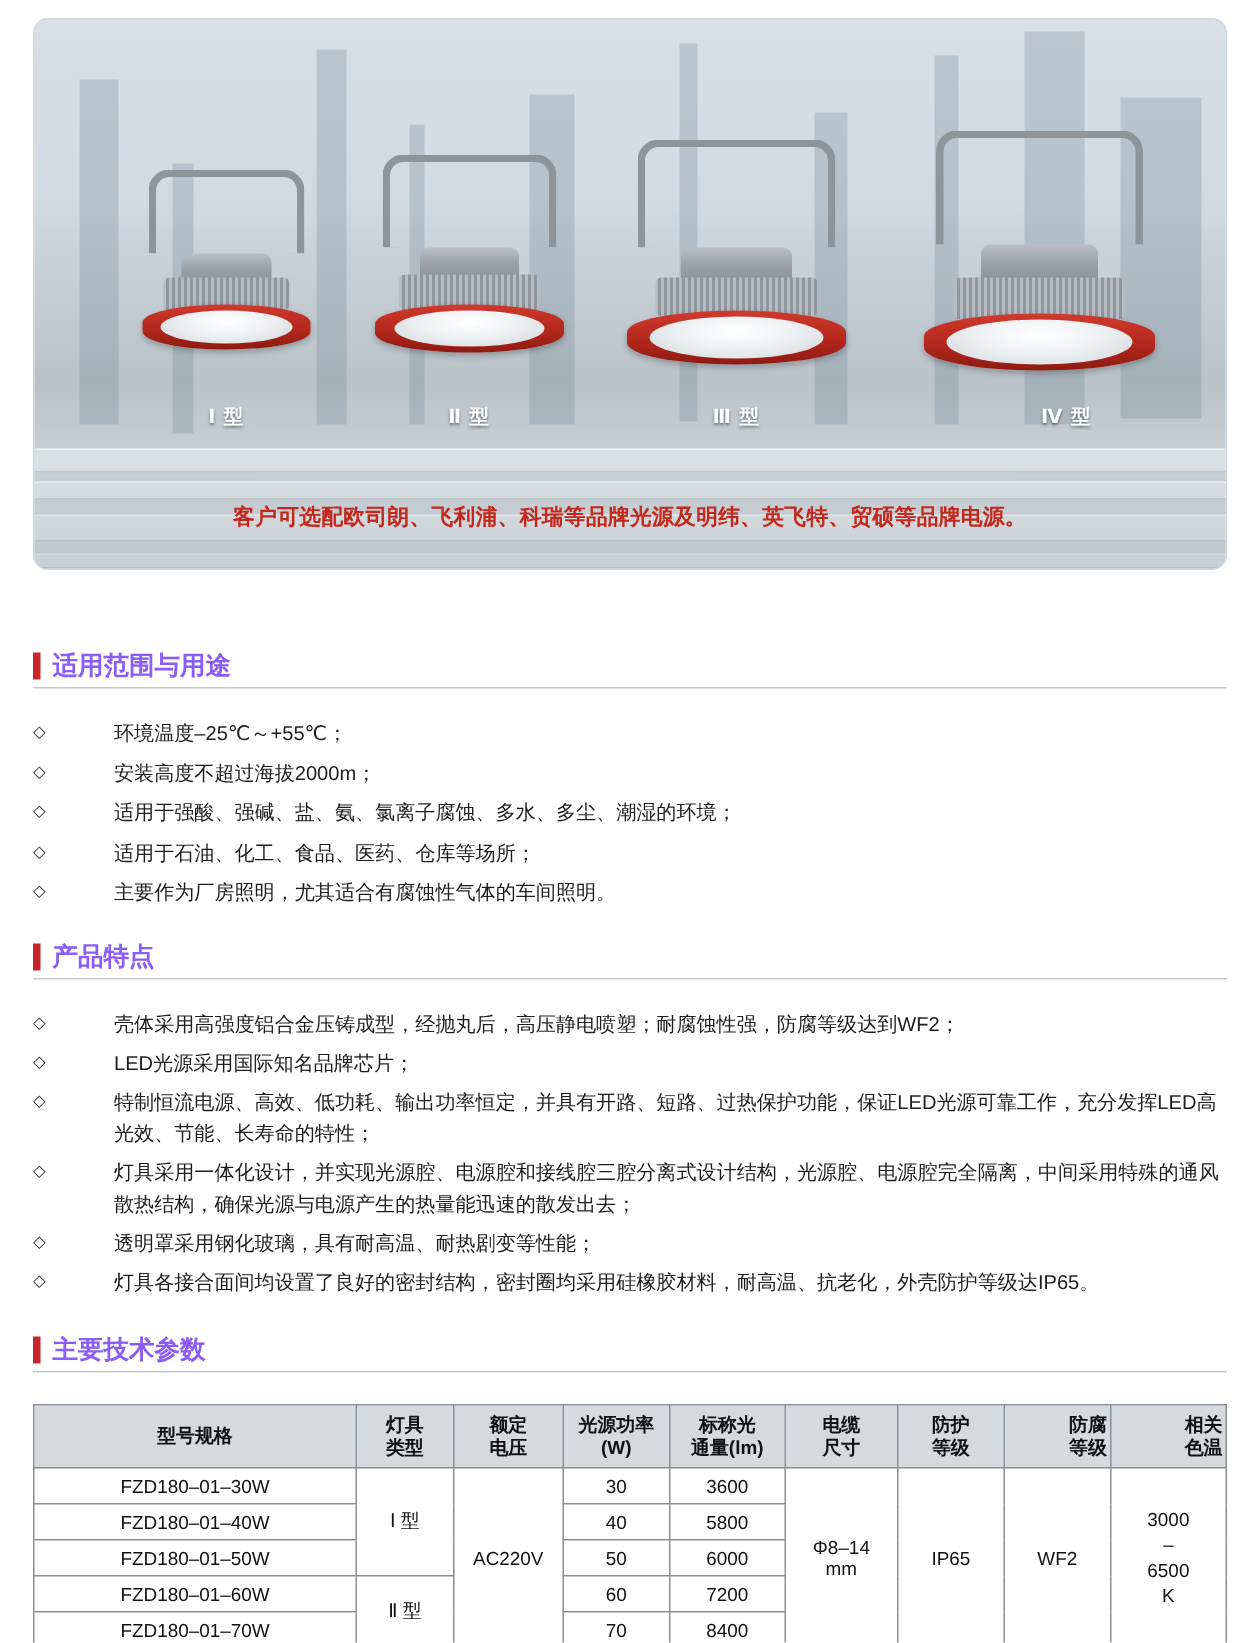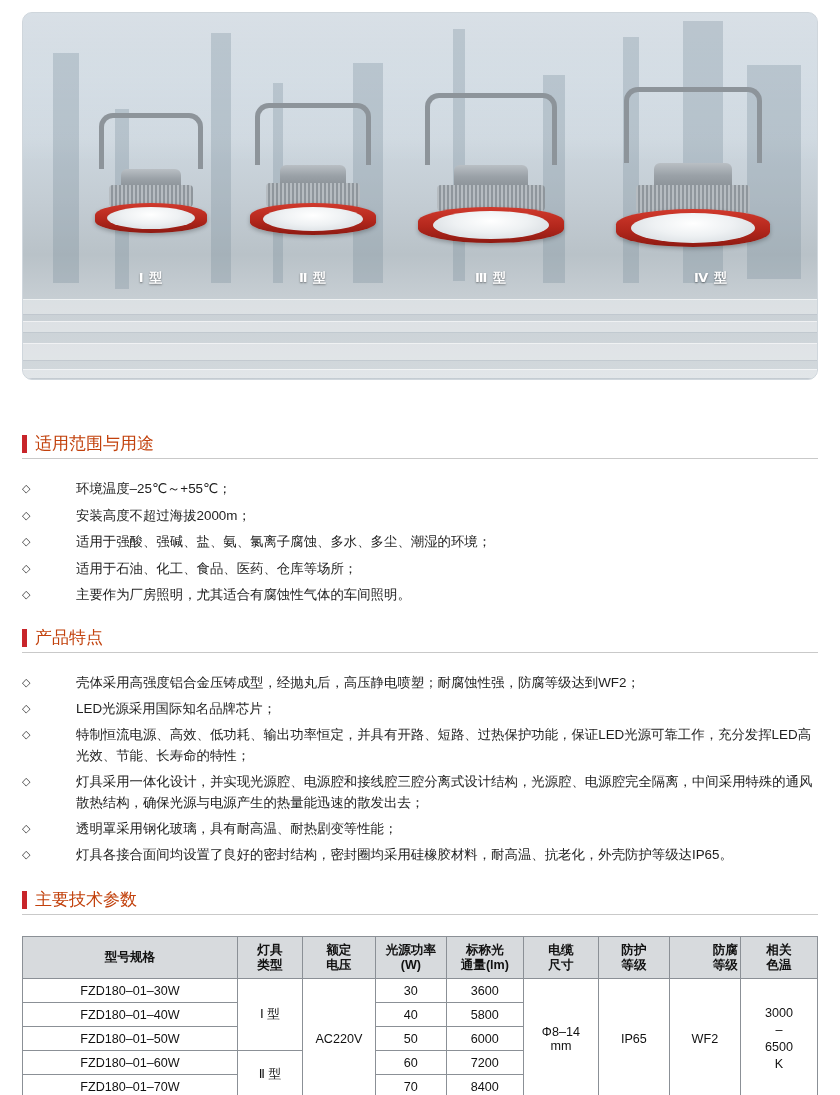--- a/index.html
+++ b/index.html
@@ -105,21 +105,21 @@
     color: #c3281c;
     font-size: 14.5px;
     font-weight: bold;
     letter-spacing: 0.2px;
   }
 
   
   .section-title {
     position: absolute;
     display: flex; align-items: center;
-    font-size: 17px; font-weight: normal; color: #c2410c;
+    font-size: 17px; font-weight: bold; color: #8b5cf6;
   }
   .section-title .bar {
     width: 5px; height: 18px; background: #c8252a;
     margin-right: 8px; display: inline-block;
   }
   .section-rule {
     position: absolute;
     height: 1px; background: #c9c9c9;
   }
 
@@ -165,21 +165,21 @@
   }
   .spec-table tbody td { height: 24px; }
   .spec-table .model { width: 212px; }
   .spec-table .col-type { width: 64px; }
   .spec-table .col-volt { width: 72px; }
   .spec-table .col-w { width: 70px; }
   .spec-table .col-lm { width: 76px; }
   .spec-table .col-cable { width: 74px; }
   .spec-table .col-ip { width: 70px; }
   .spec-table .col-wf { width: 70px; text-align: right; }
-  .spec-table .col-cct { width: 76px; }
+  .spec-table .col-cct { width: 76px; text-align: right; }
   .cct-cell { line-height: 17px; }
 </style>
 </head>
 <body>
 
 <div class="hero">
   <div class="hero-photo">
     <div class="sky-haze"></div>
 
     <div class="plant" style="left:30px; top:40px; width:26px; height:230px;"></div>
@@ -228,20 +228,23 @@
     <div class="lamp" style="left:578px; top:72px; width:184px; height:170px;">
       <div class="bail" style="top:2px; width:138px; height:76px;"></div>
       <div class="body" style="top:78px; width:78px; height:28px;"></div>
       <div class="fins" style="top:100px; width:114px; height:28px;"></div>
       <div class="ring" style="top:124px; width:154px; height:38px;"></div>
       <div class="lens" style="top:128px; width:124px; height:30px;"></div>
     </div>
     <div class="lamp-label" style="left:688px; top:256px;">Ⅳ 型</div>
   </div>
 
+  <div class="hero-caption">
+    <span>客户可选配欧司朗、飞利浦、科瑞等品牌光源及明纬、英飞特、贸硕等品牌电源。</span>
+  </div>
 </div>
 
 <div class="section-title" style="left:22px; top:432px;">
   <span class="bar"></span>
   <span>适用范围与用途</span>
 </div>
 <div class="section-rule" style="left:22px; top:458px; width:796px;"></div>
 
 <div class="bullets" style="left:22px; top:478px; width:796px;">
   <div class="bullet-row">

